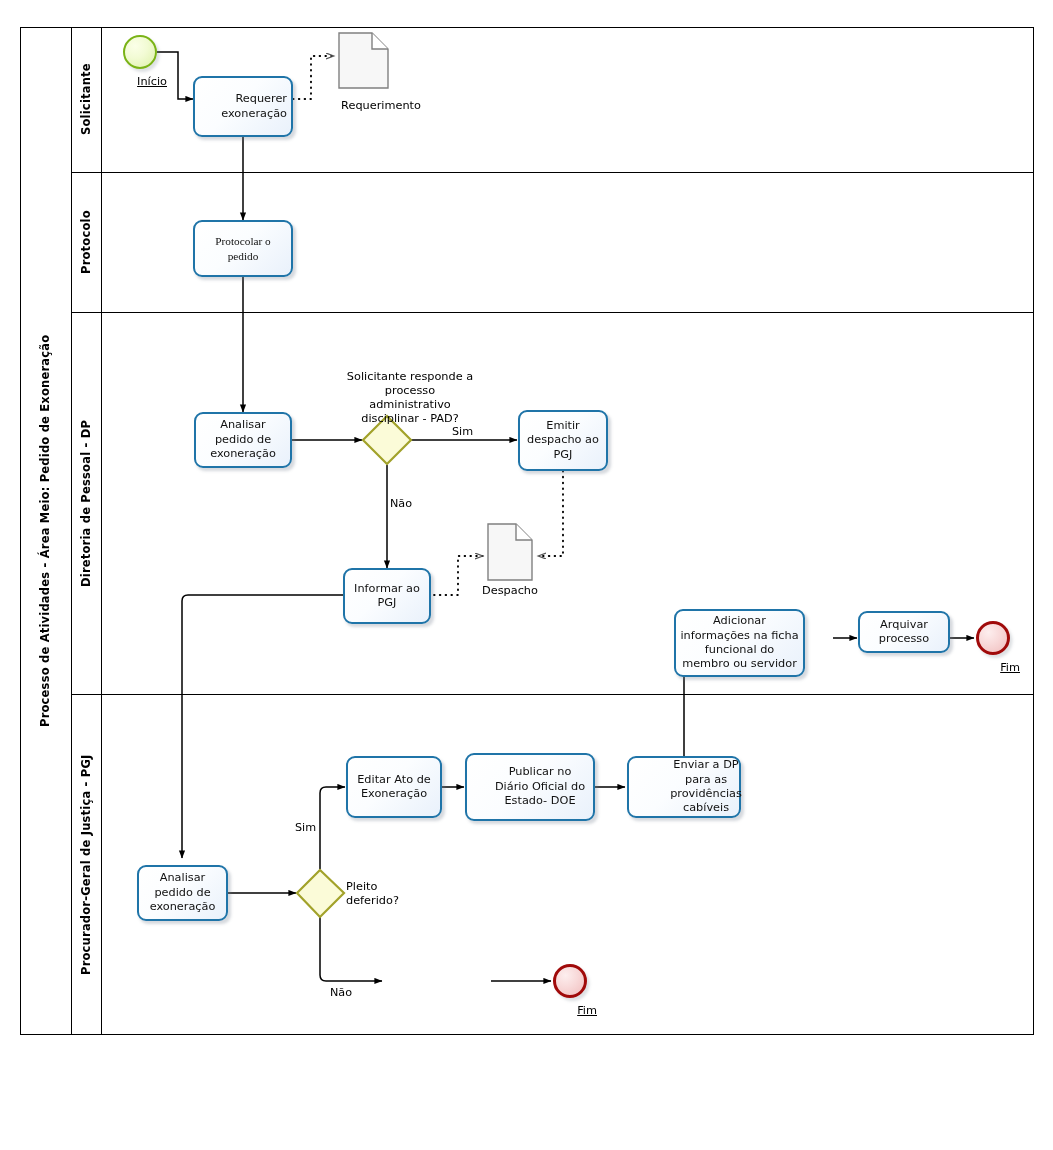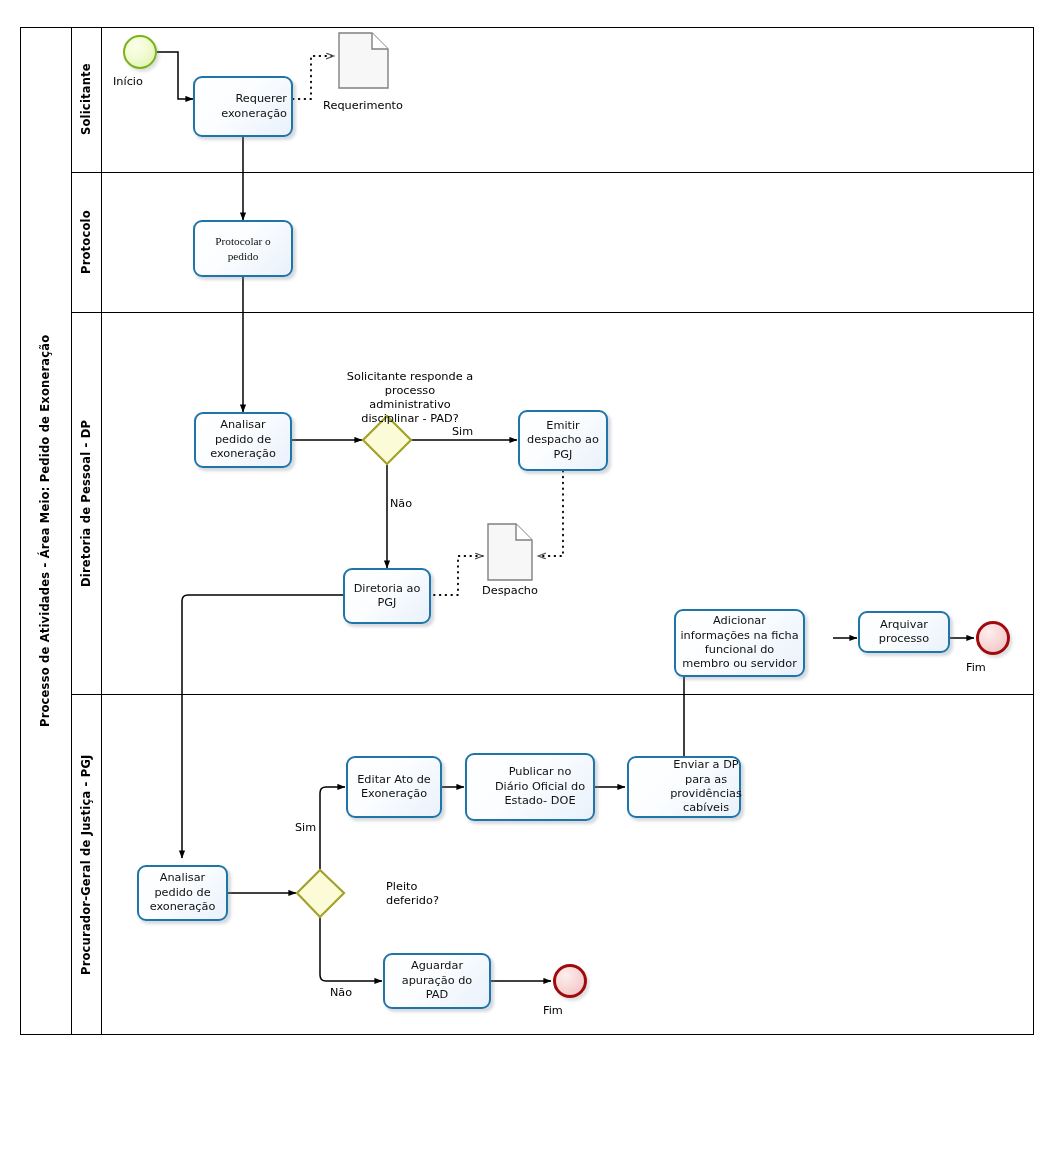--- a/index.html
+++ b/index.html
@@ -24,21 +24,21 @@
         box-shadow:2.5px 3px 3px rgba(120,130,145,.30);
         display:flex;align-items:center;justify-content:center;text-align:center;
         font-size:11.3px;color:#111;line-height:1.27;padding:2px 4px;}
   .evt{border-radius:50%;box-sizing:border-box;}
   .evt-start{border:2.6px solid #7ab317;
         background:radial-gradient(circle at 34% 30%,#fbffe8 0%,#f2fbd4 42%,#dcf0a8 100%);
         box-shadow:2.5px 3px 3px rgba(120,130,145,.25);}
   .evt-end{border:3.2px solid #a00a0a;
         background:radial-gradient(circle at 34% 30%,#fdeeee 0%,#f8d9d9 45%,#f0bdbd 100%);
         box-shadow:2.5px 3px 3px rgba(120,130,145,.25);}
-  .evt-label{position:absolute;font-size:11.3px;color:#000;text-align:left;white-space:nowrap;}
+  .evt-label{position:absolute;font-size:11.3px;color:#000;text-align:right;white-space:nowrap;text-decoration:underline;}
   .gwlabel{position:absolute;font-size:11.3px;color:#000;text-align:center;line-height:1.25;}
   .flowlabel{position:absolute;font-size:11.2px;color:#000;white-space:nowrap;}
   .doclabel{position:absolute;font-size:11.3px;color:#000;text-align:center;white-space:nowrap;}
   
   #logo{position:absolute;right:8px;bottom:8px;width:120px;text-align:right;}
   .pb{font-size:8.5px;color:#8b8b8b;letter-spacing:.2px;margin:0 6px 0 0;}
   .bz{font-size:30px;color:#f6b26b;letter-spacing:-1.5px;line-height:.85;
       font-family:"DejaVu Sans","Liberation Sans",sans-serif;font-weight:400;margin-right:2px;}
   .md{font-size:9px;color:#aaa9a9;letter-spacing:1px;margin-right:28px;}
 </style>
@@ -119,37 +119,37 @@
   <div class="evt-label" style="left:113px;top:75px;width:54px;">Início</div>
 
   <div class="node task" style="left:193px;top:76px;width:100px;height:61px;text-align:right;">Requerer exoneração</div>
 
   <svg class="layer" style="left:0;top:0;">
     <g>
       <path d="M339,33 L372,33 L388,49 L388,88 L339,88 Z" fill="#f7f7f7" stroke="#808080" stroke-width="1.4"></path>
       <path d="M372,33 L372,49 L388,49" fill="#ffffff" stroke="#808080" stroke-width="1.4"></path>
     </g>
   </svg>
-  <div class="doclabel" style="left:313px;top:99px;width:100px;">Requerimento</div>
+  <div class="doclabel" style="left:331px;top:99px;width:100px;">Requerimento</div>
 
   <div class="node task" style="left:193px;top:220px;width:100px;height:57px;font-family:Liberation Serif, serif;">Protocolar o pedido</div>
 
   <div class="node task" style="left:194px;top:412px;width:98px;height:56px;">Analisar pedido de exoneração</div>
 
   <svg class="layer" style="left:0;top:0;">
     <path d="M387,416 L411,440 L387,464 L363,440 Z" fill="#fbfbd8" stroke="#a2a22a" stroke-width="2.2"></path>
   </svg>
   <div class="gwlabel" style="left:322px;top:370px;width:130px;margin-left:23px;">Solicitante responde a processo administrativo disciplinar - PAD?</div>
 
   <div class="flowlabel" style="left:452px;top:425px;">Sim</div>
   <div class="flowlabel" style="left:390px;top:497px;">Não</div>
 
   <div class="node task" style="left:518px;top:410px;width:90px;height:61px;">Emitir despacho ao PGJ</div>
 
-  <div class="node task" style="left:343px;top:568px;width:88px;height:56px;">Diretoria ao PGJ</div>
+  <div class="node task" style="left:343px;top:568px;width:88px;height:56px;">Informar ao PGJ</div>
 
   <svg class="layer" style="left:0;top:0;">
     <g>
       <path d="M488,524 L516,524 L532,540 L532,580 L488,580 Z" fill="#f7f7f7" stroke="#808080" stroke-width="1.4"></path>
       <path d="M516,524 L516,540 L532,540" fill="#ffffff" stroke="#808080" stroke-width="1.4"></path>
     </g>
   </svg>
   <div class="doclabel" style="left:462px;top:584px;width:96px;">Despacho</div>
 
   <div class="node task" style="left:674px;top:609px;width:131px;height:68px;">Adicionar informações na ficha funcional do membro ou servidor</div>
@@ -157,30 +157,29 @@
   <div class="node task" style="left:858px;top:611px;width:92px;height:42px;">Arquivar processo</div>
 
   <div class="node evt evt-end" style="left:976px;top:621px;width:34px;height:34px;"></div>
   <div class="evt-label" style="left:966px;top:661px;width:54px;">Fim</div>
 
   <div class="node task" style="left:137px;top:865px;width:91px;height:56px;">Analisar pedido de exoneração</div>
 
   <svg class="layer" style="left:0;top:0;">
     <path d="M320,870 L344,893 L320,917 L297,893 Z" fill="#fbfbd8" stroke="#a2a22a" stroke-width="2.2"></path>
   </svg>
-  <div class="gwlabel" style="left:346px;top:880px;width:70px;text-align:left;margin-left:40px;">Pleito deferido?</div>
+  <div class="gwlabel" style="left:346px;top:880px;width:70px;text-align:left;">Pleito deferido?</div>
 
   <div class="flowlabel" style="left:295px;top:821px;">Sim</div>
   <div class="flowlabel" style="left:330px;top:986px;">Não</div>
 
   <div class="node task" style="left:346px;top:756px;width:96px;height:62px;">Editar Ato de Exoneração</div>
 
   <div class="node task" style="left:465px;top:753px;width:130px;height:68px;padding-left:24px;">Publicar no Diário Oficial do Estado- DOE</div>
 
   <div class="node task" style="left:627px;top:756px;width:114px;height:62px;padding-left:48px;">Enviar a DP para as providências cabíveis</div>
 
-  <div class="node task" style="left:383px;top:953px;width:108px;height:56px;">Aguardar apuração do PAD</div>
 
   <div class="node evt evt-end" style="left:553px;top:964px;width:34px;height:34px;"></div>
   <div class="evt-label" style="left:543px;top:1004px;width:54px;">Fim</div>
 
 
 </div>
 
 </body></html>

